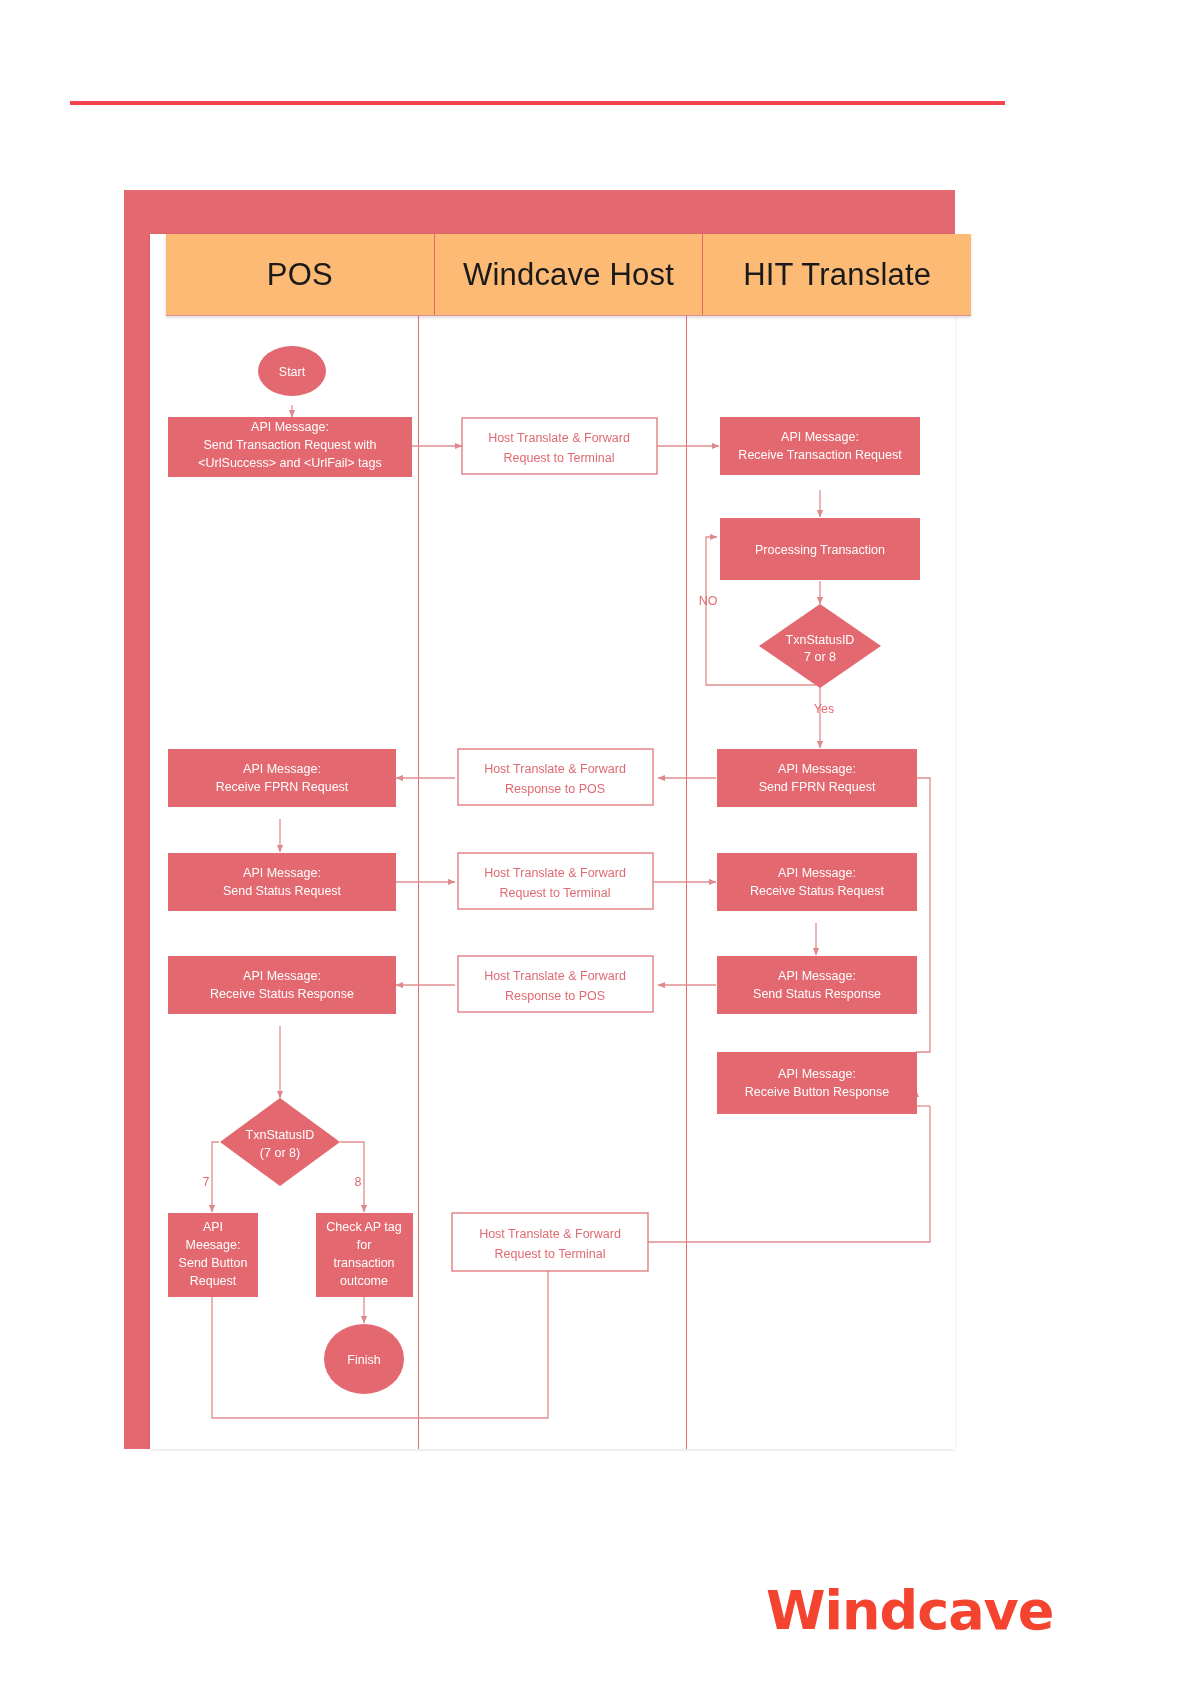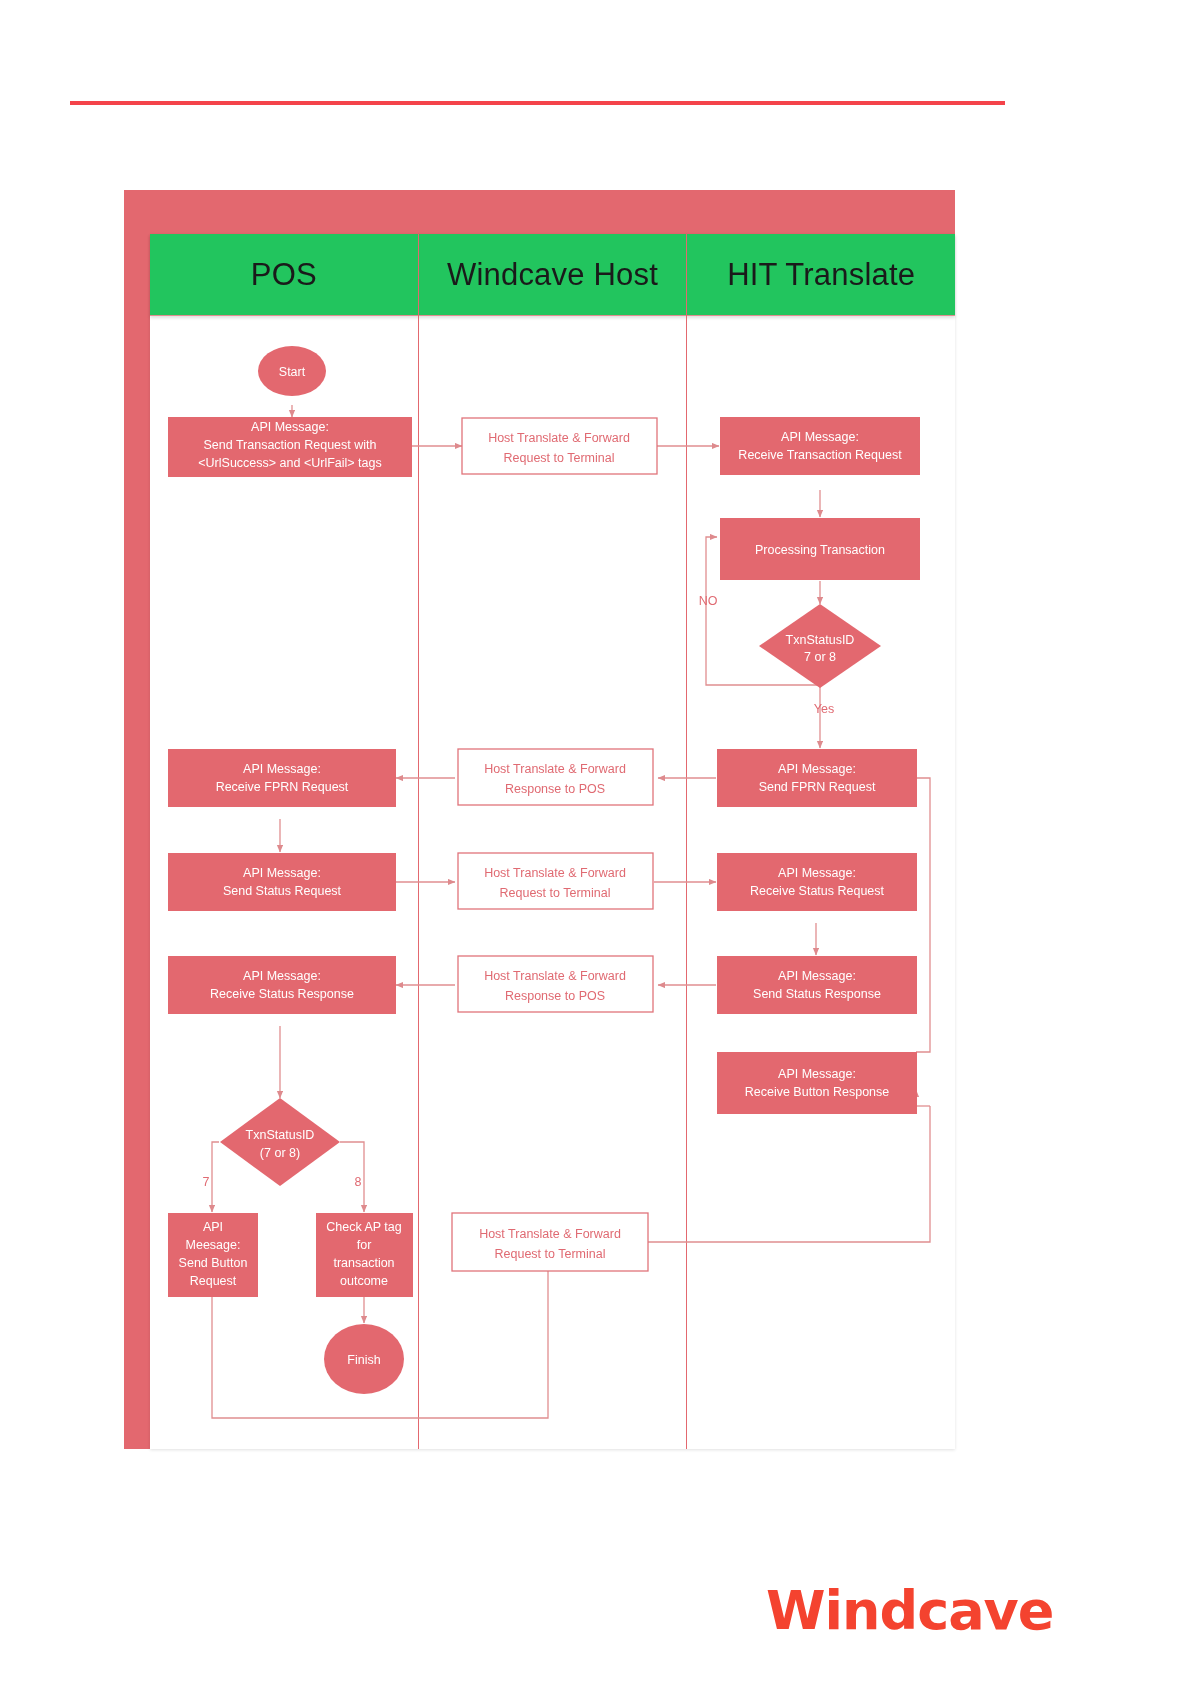--- a/index.html
+++ b/index.html
@@ -25,22 +25,22 @@
   }
   .swim-leftbar{
     position:absolute;left:0;top:0;width:26px;height:1259px;background:#E3686F;
   }
   .lane-body{
     position:absolute;left:26px;top:44px;width:805px;height:1215px;
     background:#ffffff;
     box-shadow:0 1px 3px rgba(0,0,0,.12);
   }
   .lane-headers{
-    position:absolute;left:26px;top:44px;width:805px;height:81px;
-    background:#22c55e;display:flex;
+    position:absolute;left:42px;top:44px;width:805px;height:81px;
+    background:#fdba74;display:flex;
     border-bottom:1px solid #E08E90;
     box-shadow:0 2px 3px rgba(0,0,0,.13);
   }
   .lane-head{
     flex:1;display:flex;align-items:center;justify-content:center;
     font-size:31px;color:#1a1a1a;font-weight:400;letter-spacing:.2px;
   }
   .lane-head + .lane-head{border-left:1px solid #E3686F;}
 
   .lane-dividers{position:absolute;left:26px;top:125px;width:805px;height:1134px;display:flex;pointer-events:none;}

